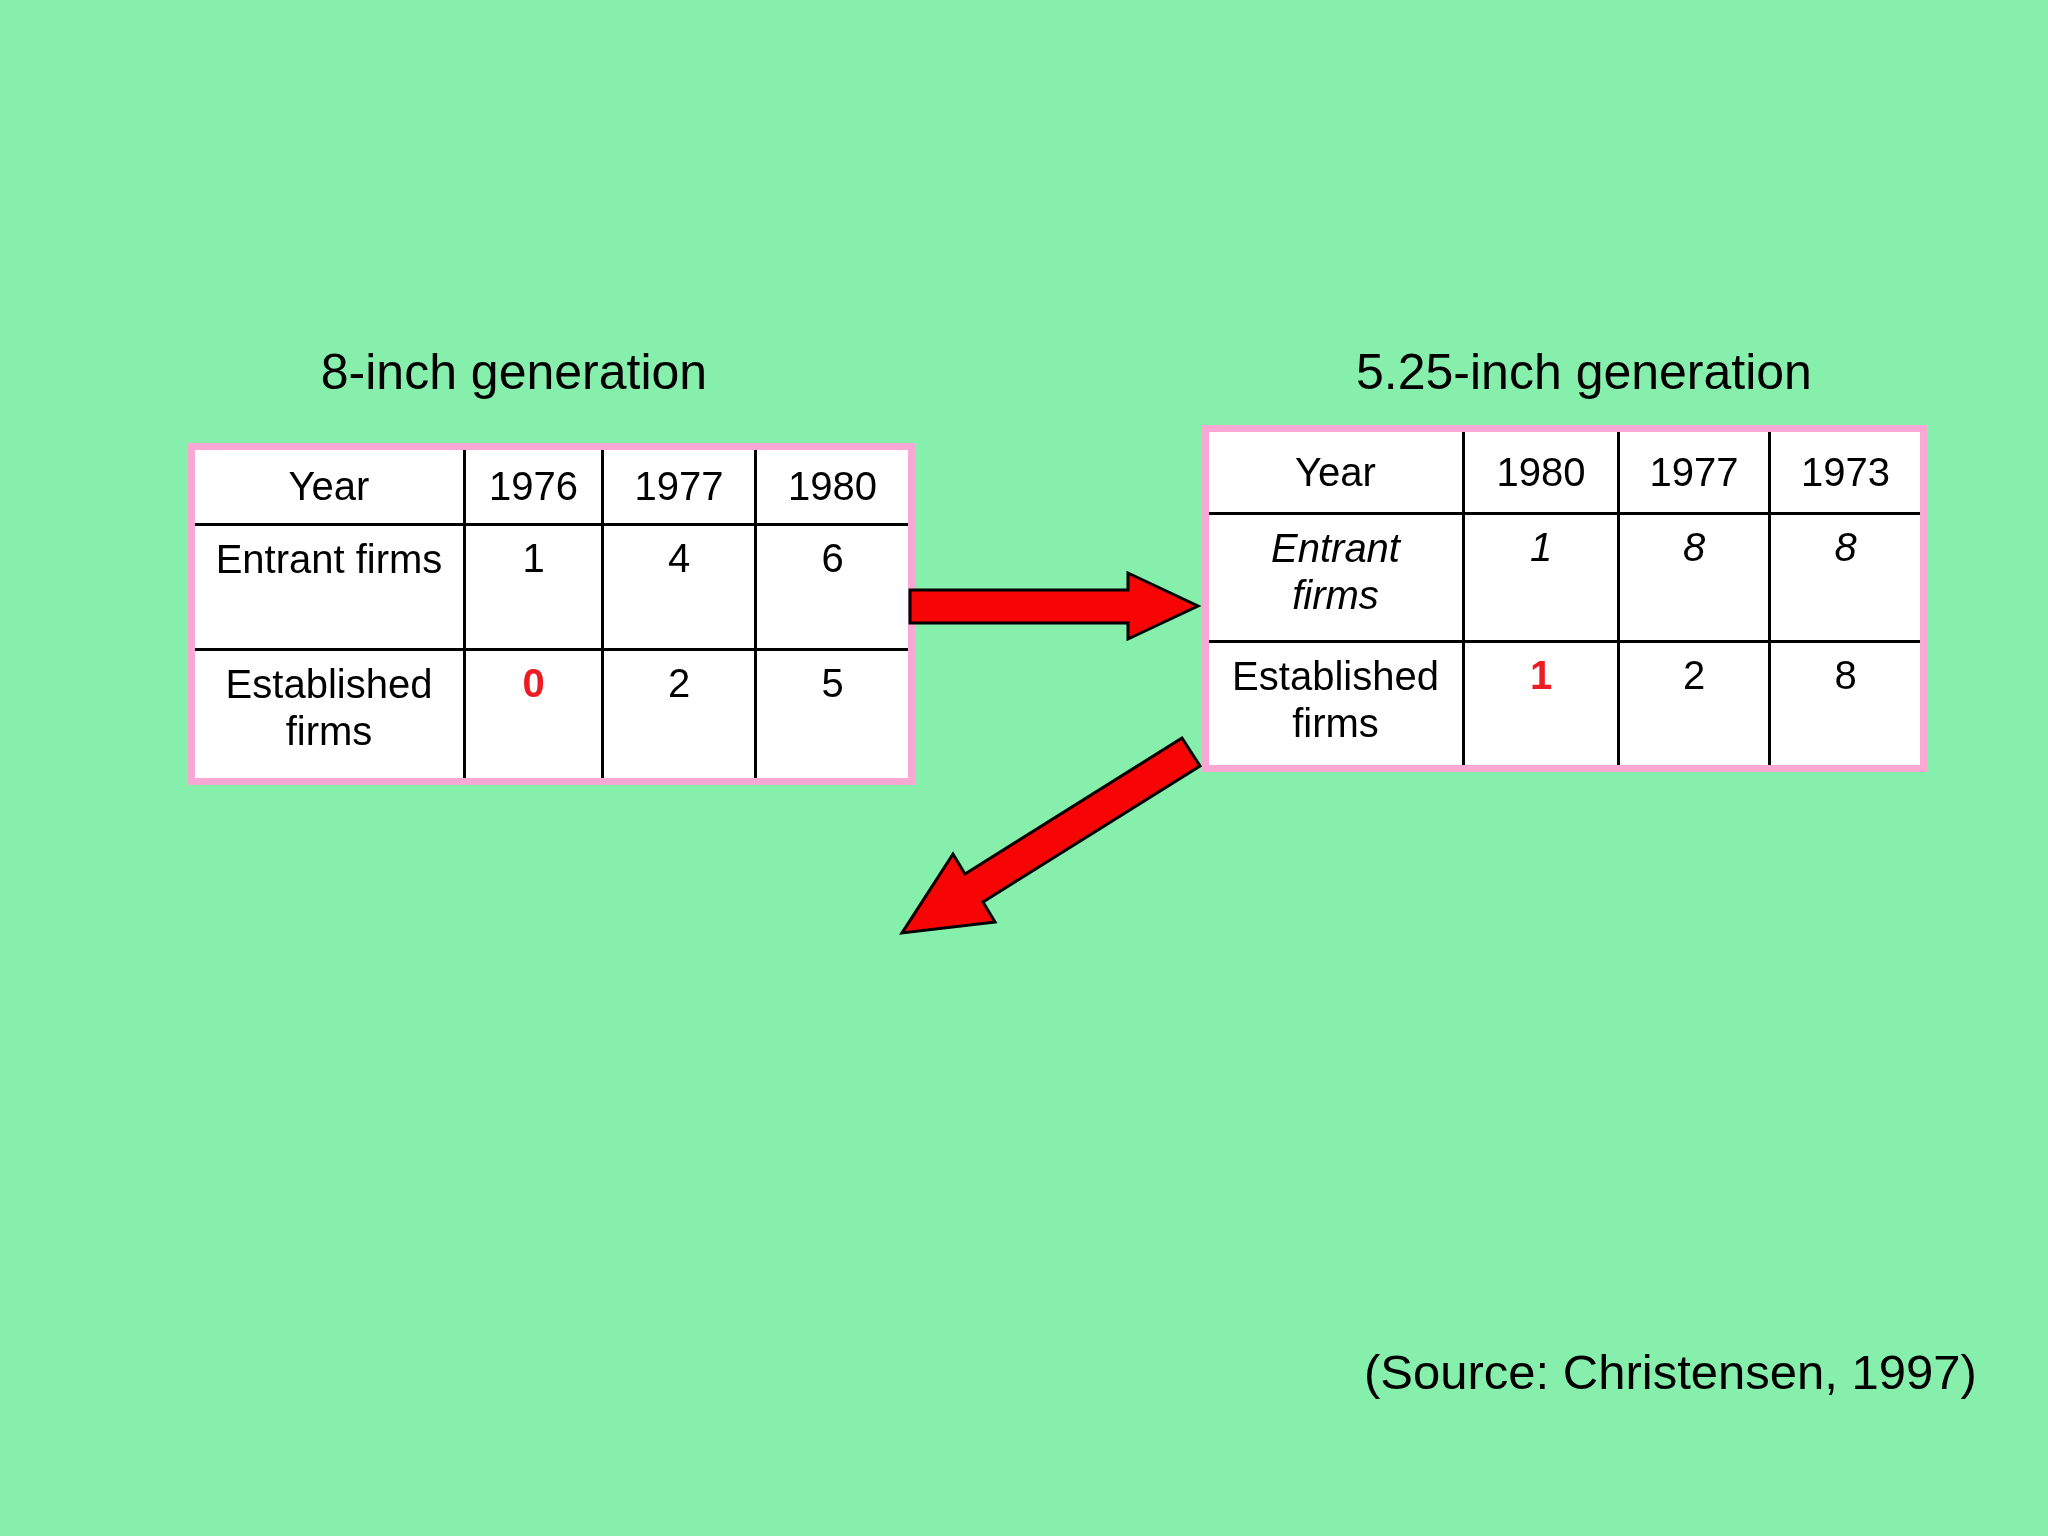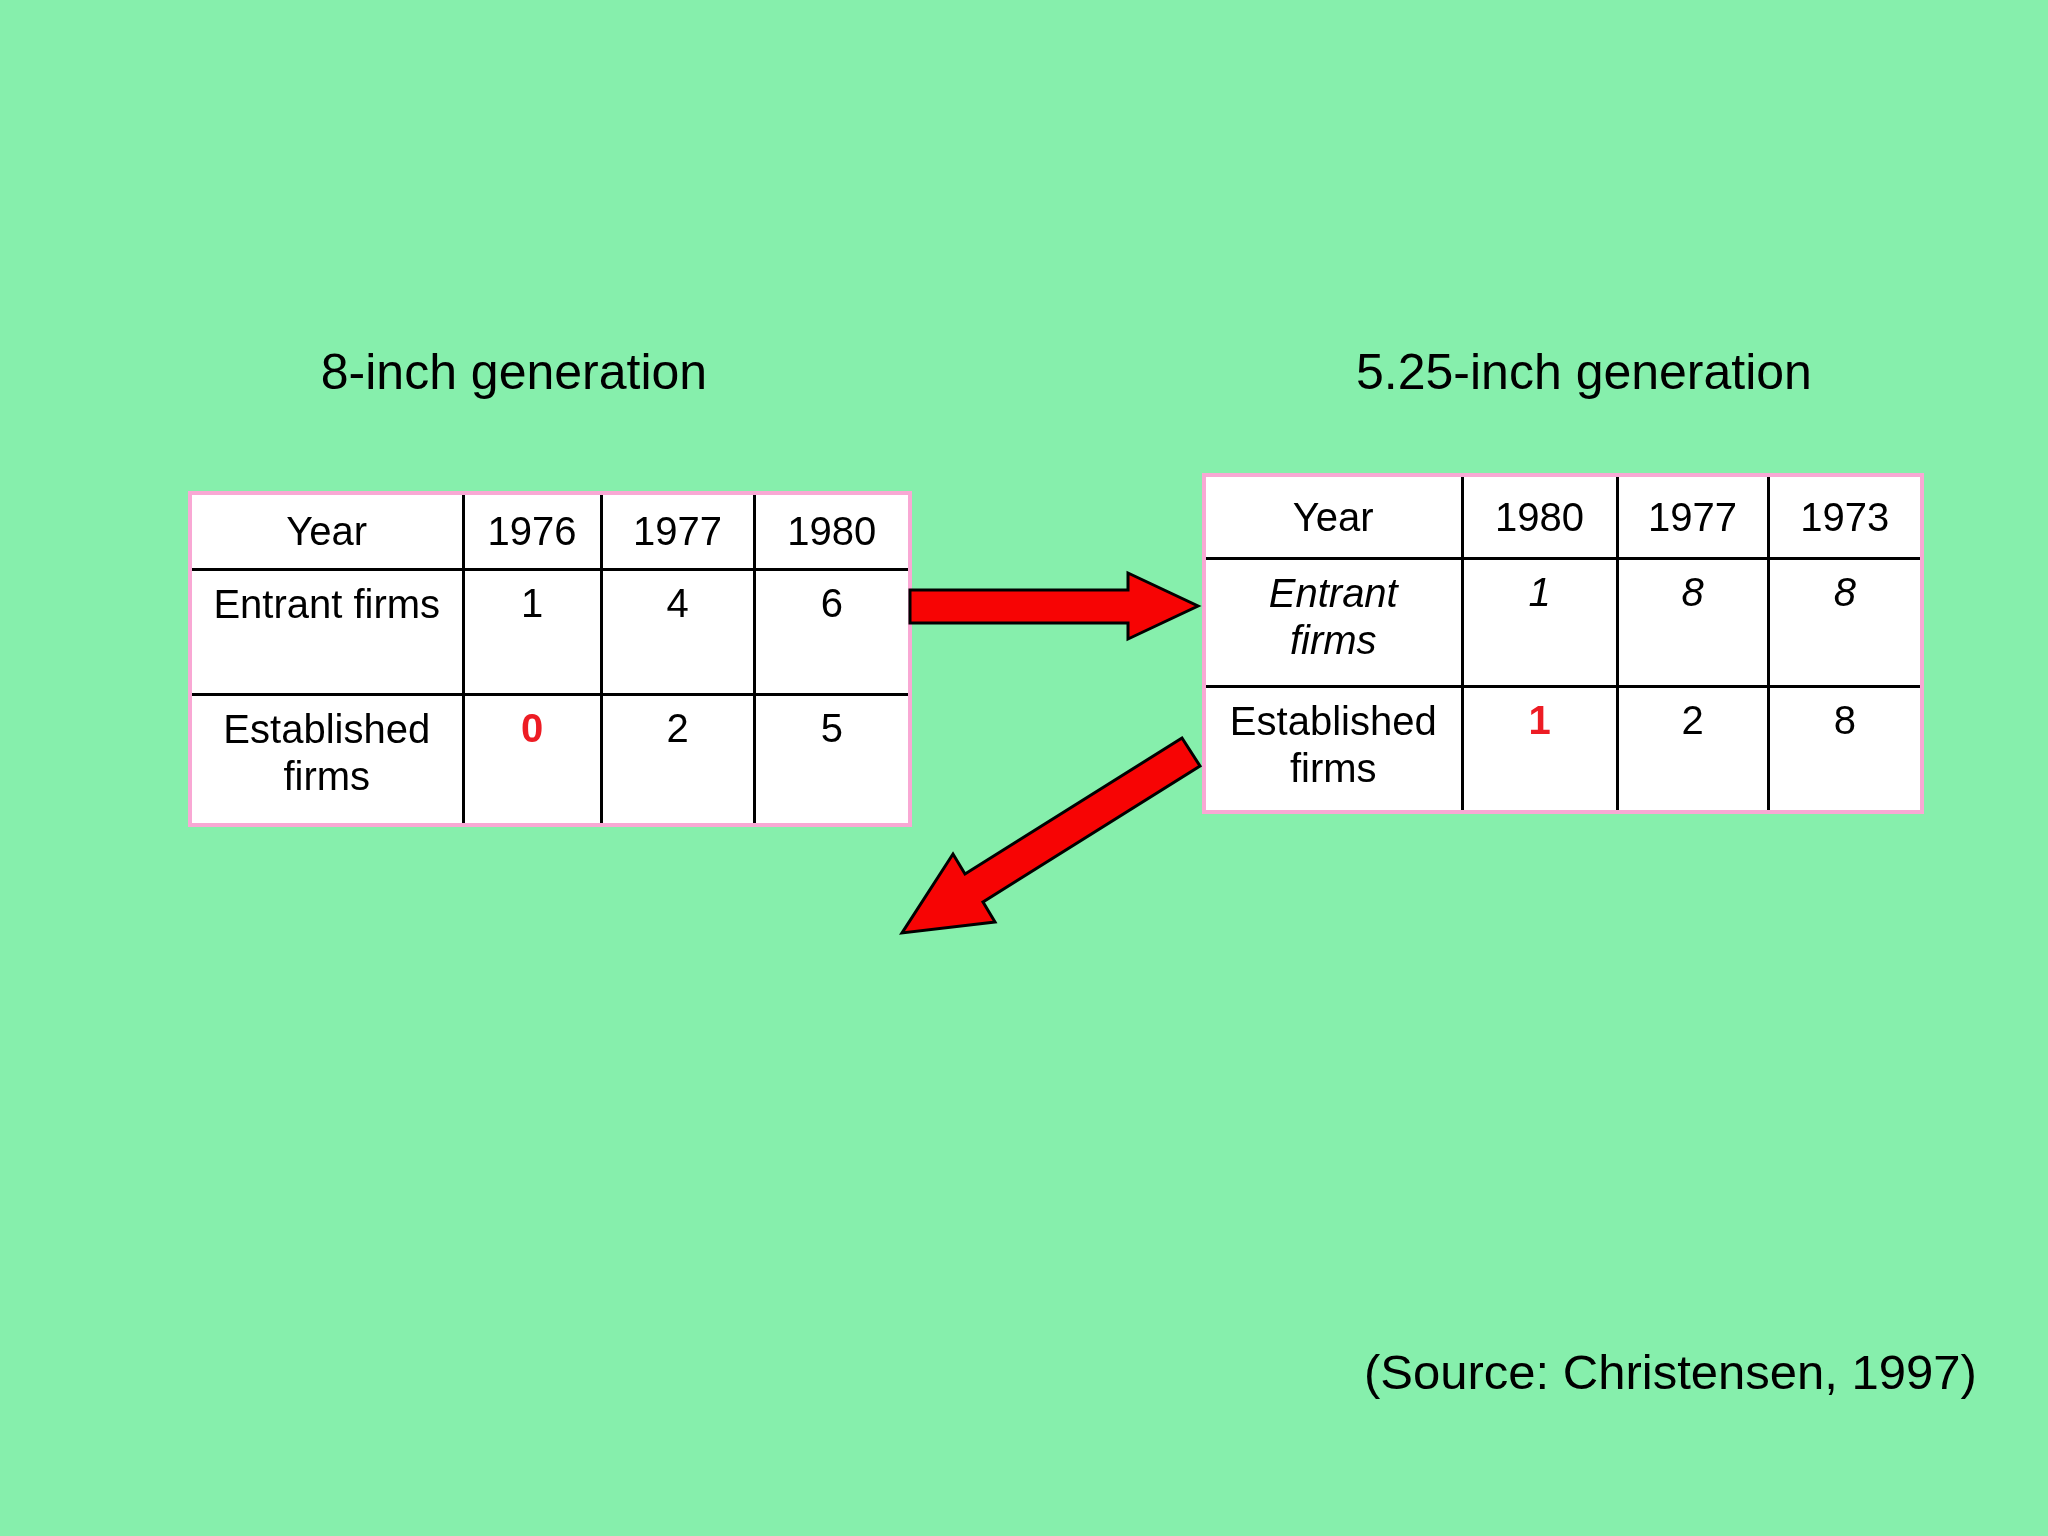--- a/index.html
+++ b/index.html
@@ -33,21 +33,21 @@
   table.gen-table.left  { left: 188px;  top: 443px; width: 720px; }
   table.gen-table.right { left: 1202px; top: 425px; width: 718px; }
 
   table.gen-table th,
   table.gen-table td {
     border: 3px solid #000000;
     font-size: 40px;
     text-align: center;
     overflow: hidden;
   }
-  table.gen-table { border: 4px solid #f9a8d4; margin-top: 48px; }
+  table.gen-table { border: 7px solid #f9a8d4; }
 
   tr.hrow th {
     height: 73px;
     vertical-align: middle;
     font-weight: normal;
     padding: 0 4px;
   }
   table.gen-table.right tr.hrow th { height: 80px; }
 
   tr.drow td {

